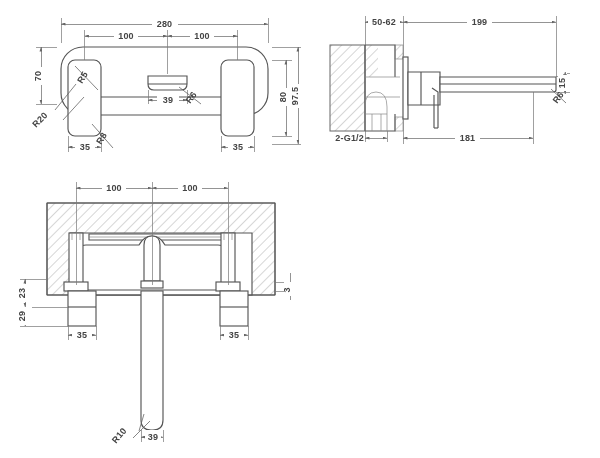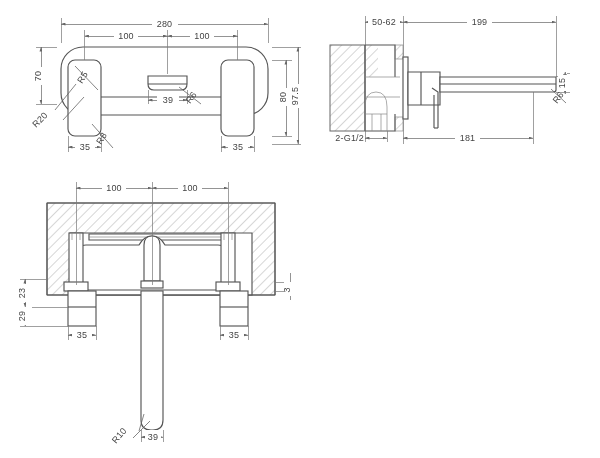--- a/index.html
+++ b/index.html
@@ -7,20 +7,21 @@
     padding: 0;
     background: #ffffff;
   }
   #sheet {
     position: relative;
     width: 600px;
     height: 458px;
     background: #ffffff;
     font-family: "Liberation Sans", sans-serif;
     overflow: hidden;
+    font-weight: bold;
   }
   #sheet svg {
     display: block;
     width: 600px;
     height: 458px;
   }
   .obj {
     stroke: #555555;
     stroke-width: 1.15;
     fill: none;

